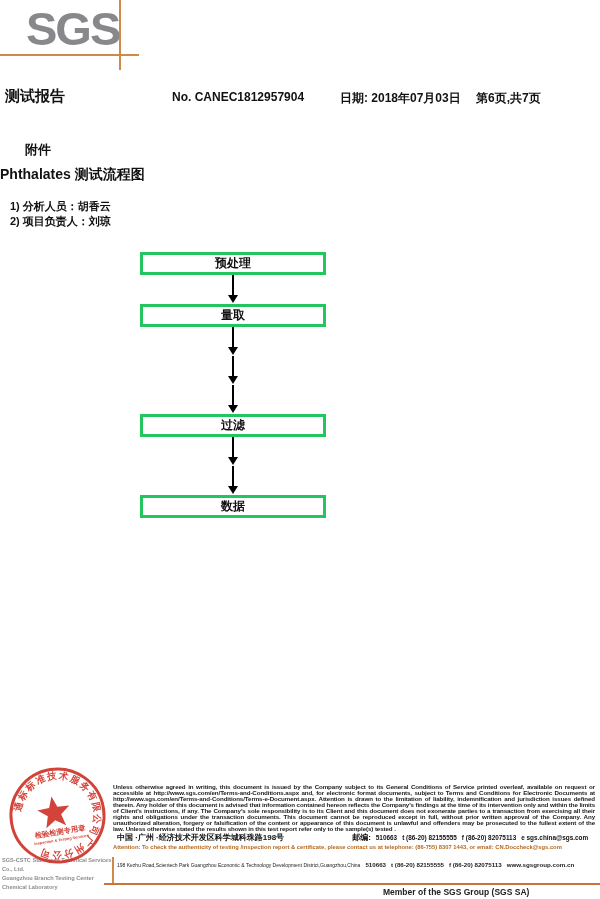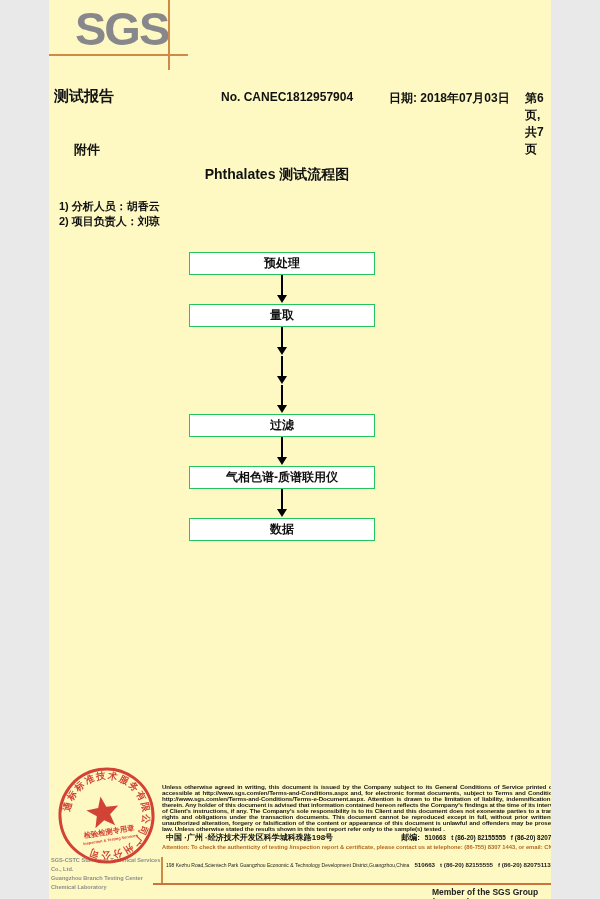--- a/index.html
+++ b/index.html
@@ -1,44 +1,44 @@
 <!DOCTYPE html>
 <html><head>
 <meta charset="utf-8">
 <style>
   * { margin:0; padding:0; box-sizing:border-box; }
   html,body { background:#e9e9e9; }
   body { font-family:"Liberation Sans","DejaVu Sans",sans-serif; }
   #page {
-    position:relative; width:502px; height:899px; background:#fef9c3;
+    position:relative; width:600px; height:899px; background:#ffffff;
     margin:0 auto; overflow:hidden;
   }
 
   
   .logo {
     position:absolute; left:26px; top:4px;
     font-size:47px; font-weight:900; letter-spacing:-2px;
     color:#88888c; line-height:50px;
   }
   .cropline-h { position:absolute; left:0; top:54px; width:139px; height:2px; background:#cf8a47; }
   .cropline-v { position:absolute; left:119px; top:0; width:2px; height:70px; background:#cf8a47; }
 
   .report-title { position:absolute; left:5px; top:87px; font-size:15px; font-weight:bold; color:#111; }
   .report-no   { position:absolute; left:172px; top:90px; font-size:12px; font-weight:bold; color:#111; }
   .report-date { position:absolute; left:340px; top:90px; font-size:12px; font-weight:bold; color:#111; }
   .report-page { position:absolute; left:476px; top:90px; font-size:12px; font-weight:bold; color:#111; }
 
   .attachment-label { position:absolute; left:25px; top:141px; font-size:13px; font-weight:bold; color:#111; }
-  .flow-title { position:absolute; left:0; top:166px; width:456px; text-align:center; font-size:14px; font-weight:bold; color:#111; }
+  .flow-title { position:absolute; left:0; top:166px; width:456px; text-align:left; font-size:14px; font-weight:bold; color:#111; }
   .personnel { position:absolute; left:10px; top:199px; font-size:11px; font-weight:600; color:#111; line-height:15px; }
 
   
   .flowchart { position:absolute; left:140px; top:252px; width:186px; }
   .fc-box {
-    width:186px; height:23px; border:1px solid #22c55e; background:#fff;
+    width:186px; height:23px; border:3px solid #22c55e; background:#fff;
     display:flex; align-items:center; justify-content:center;
     font-size:12px; font-weight:600; color:#111;
   }
   .fc-arrow { height:29px; display:flex; flex-direction:column; align-items:center; justify-content:flex-start; }
   .fc-arrow .stem { width:2px; height:20px; background:#000; }
   .fc-arrow .head {
     width:0; height:0;
     border-left:5px solid transparent; border-right:5px solid transparent;
     border-top:8px solid #000;
   }
@@ -115,21 +115,20 @@
       </div>
     <div class="fc-arrow">
         <div class="stem"></div>
         <div class="head"></div>
       </div>
     <div class="fc-box">过滤</div>
     <div class="fc-arrow">
         <div class="stem"></div>
         <div class="head"></div>
       </div>
-    <div class="fc-box">气相色谱-质谱联用仪</div>
     <div class="fc-arrow">
         <div class="stem"></div>
         <div class="head"></div>
       </div>
     <div class="fc-box">数据</div>
   </div>
 
   <div class="stamp">
     <svg viewBox="0 0 100 100" width="99" height="99">
       <circle cx="50" cy="50" r="47" fill="none" stroke="#cf342a" stroke-width="3"></circle>

